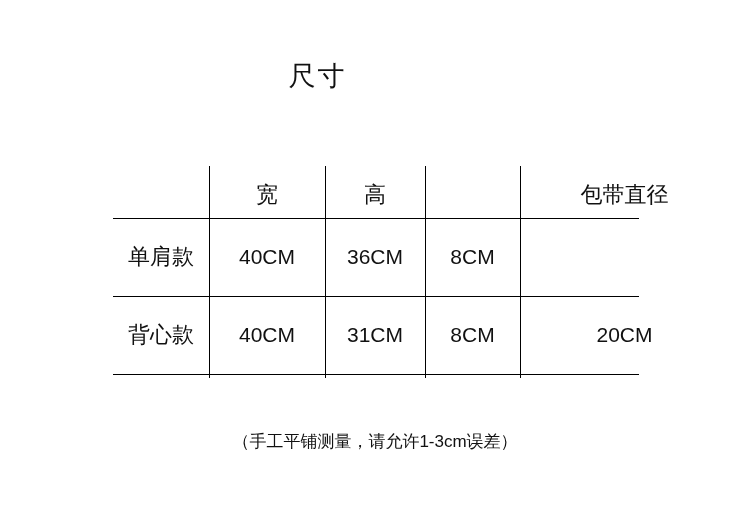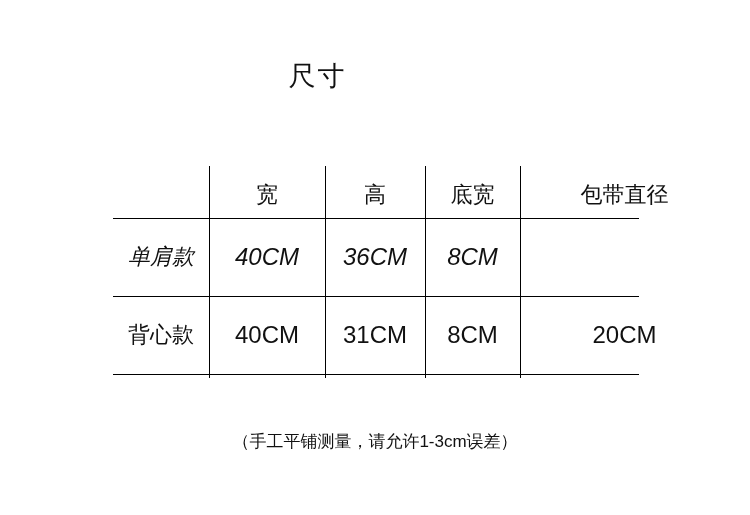--- a/index.html
+++ b/index.html
@@ -60,41 +60,41 @@
   .vline.v2 { left: 212px; }
   .vline.v3 { left: 312px; }
   .vline.v4 { left: 407px; }
 
   
   .cell {
     position: absolute;
     display: flex;
     align-items: center;
     justify-content: center;
-    font-size: 24px;
+    font-size: 21px;
     color: #111111;
     white-space: nowrap;
   }
   .cell.head {
     font-size: 22px;
   }
   .cell.rowlabel {
     font-size: 22px;
   }
 
   
   .c0 { left: 0px;   width: 96px; }
   .c1 { left: 96px;  width: 116px; }
   .c2 { left: 212px; width: 100px; }
   .c3 { left: 312px; width: 95px; }
   .c4 { left: 407px; width: 119px; margin-left: 45px; }
 
   
   .r0 { top: 6px;   height: 46px; }
-  .r1 { top: 52px;  height: 78px; font-style: italic; }
+  .r1 { top: 52px;  height: 78px; }
   .r2 { top: 130px; height: 78px; text-align: center; }
 
   #footnote {
     position: absolute;
     top: 430px;
     left: 0;
     width: 750px;
     text-align: center;
     font-size: 17px;
     color: #111111;
@@ -112,21 +112,20 @@
   <div class="hline h3"></div>
 
   <div class="vline v1"></div>
   <div class="vline v2"></div>
   <div class="vline v3"></div>
   <div class="vline v4"></div>
 
   <div class="cell head c0 r0"></div>
   <div class="cell head c1 r0">宽</div>
   <div class="cell head c2 r0">高</div>
-  <div class="cell head c3 r0">底宽</div>
   <div class="cell head c4 r0">包带直径</div>
 
   <div class="cell rowlabel c0 r1">单肩款</div>
   <div class="cell c1 r1">40CM</div>
   <div class="cell c2 r1">36CM</div>
   <div class="cell c3 r1">8CM</div>
 
   <div class="cell rowlabel c0 r2">背心款</div>
   <div class="cell c1 r2">40CM</div>
   <div class="cell c2 r2">31CM</div>

